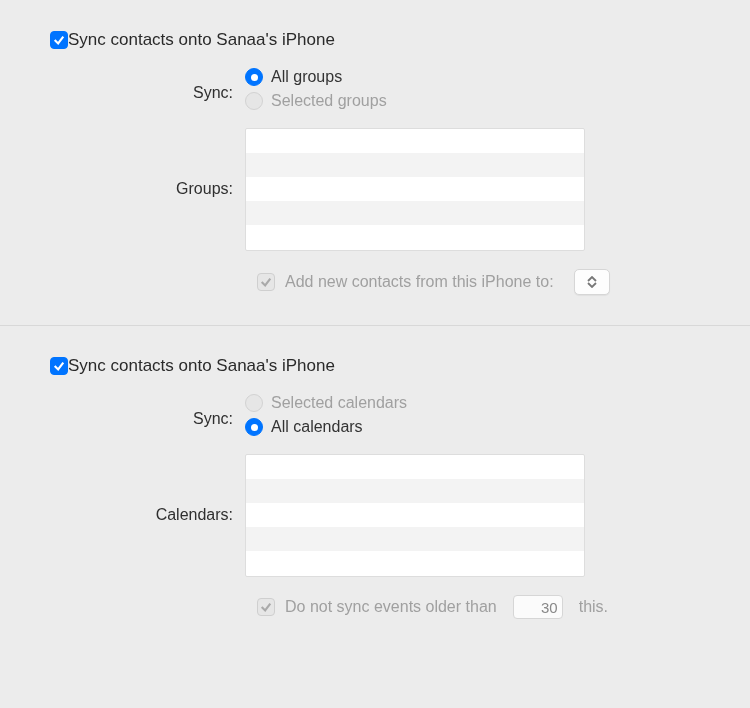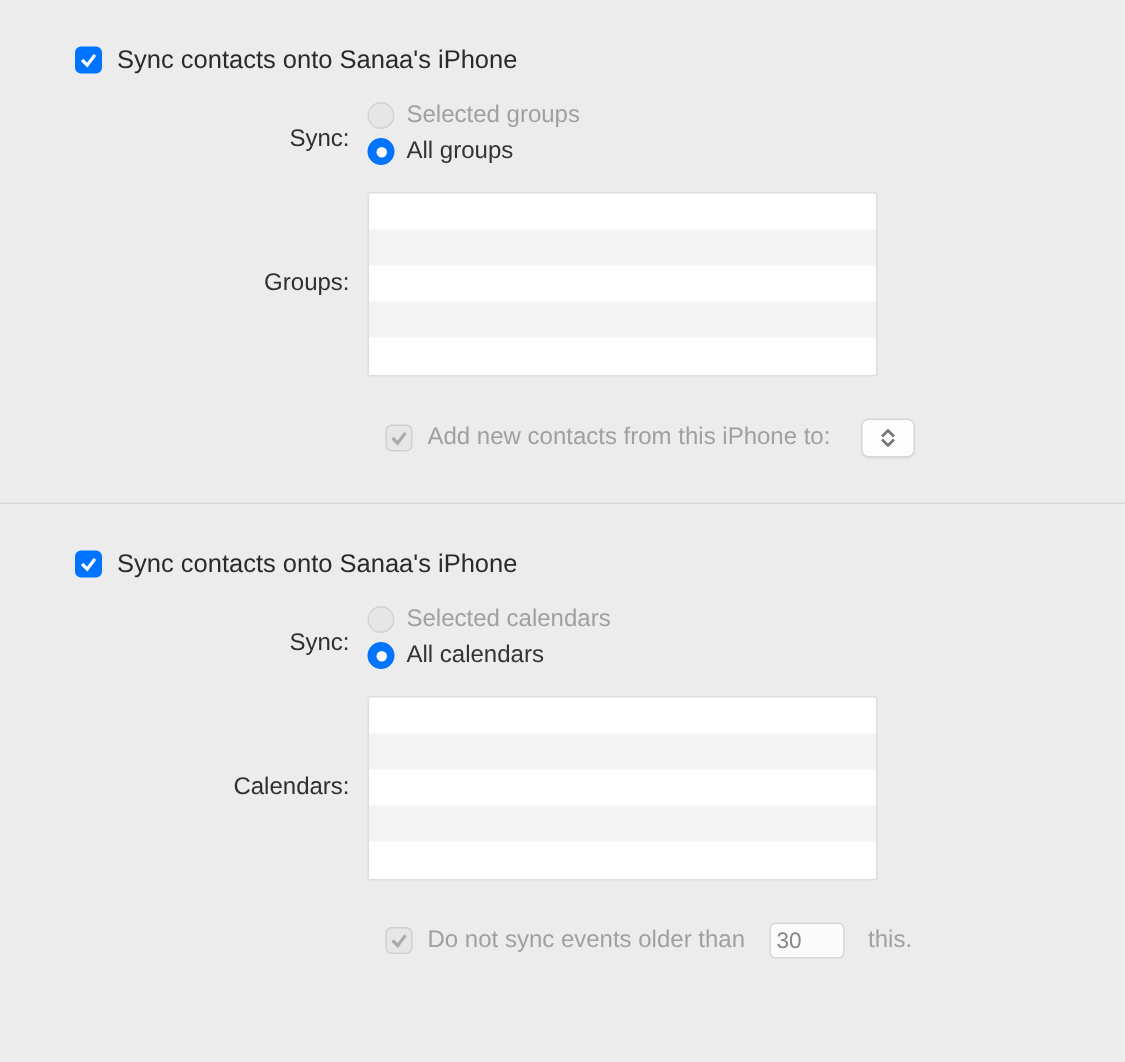--- a/index.html
+++ b/index.html
@@ -17,21 +17,20 @@
     }
     .divider {
       border: none;
       border-top: 1px solid #d8d8d8;
       margin: 0 0 30px 0;
       width: 100%;
     }
     .header-row {
       display: flex;
       align-items: center;
-      gap: 10px;
       margin-bottom: 18px;
     }
     .checkbox {
       width: 18px;
       height: 18px;
       border-radius: 4px;
       border: 1px solid #c5c5c5;
       background: #fff;
       display: flex;
       align-items: center;
@@ -131,21 +130,21 @@
     .listbox .stripe {
       height: 24px;
     }
     .listbox .stripe.alt {
       background: #f3f3f3;
     }
     .sub-row {
       display: flex;
       align-items: center;
       gap: 10px;
-      margin-top: 28px;
+      margin-top: 18px;
       margin-left: 207px;
     }
     .sub-text {
       color: #a0a0a0;
       font-size: 16px;
     }
     .dropdown {
       width: 36px;
       height: 26px;
       background: #fdfdfd;
@@ -165,21 +164,21 @@
       fill: none;
       stroke: #777;
       stroke-width: 1.8;
     }
     .number-input {
       width: 50px;
       height: 24px;
       background: #fbfbfb;
       border: 1px solid #d6d6d6;
       border-radius: 4px;
-      text-align: left;
+      text-align: right;
       font-size: 15px;
       color: #888;
       padding: 2px 4px;
       margin: 0 6px;
     }
   </style>
 </head>
 <body>
 
 <div class="section">
@@ -189,26 +188,26 @@
           <polyline points="2,7 6,11 12,3"></polyline>
         </svg>
     </div>
     <span class="header-label">Sync contacts onto Sanaa's iPhone</span>
   </div>
 
   <div class="row">
     <div class="row-label">Sync:</div>
     <div class="row-content">
       <div class="radio-item">
+        <div class="radio selected"></div>
+        <span class="radio-label">All groups</span>
+      </div>
+      <div class="radio-item">
         <div class="radio disabled"></div>
         <span class="radio-label disabled">Selected groups</span>
-      </div>
-      <div class="radio-item">
-        <div class="radio selected"></div>
-        <span class="radio-label">All groups</span>
       </div>
     </div>
   </div>
 
   <div class="row" style="margin-top:10px">
     <div class="row-label">Groups:</div>
     <div class="row-content">
       <div class="listbox">
         <div class="stripe"></div>
         <div class="stripe alt"></div>

